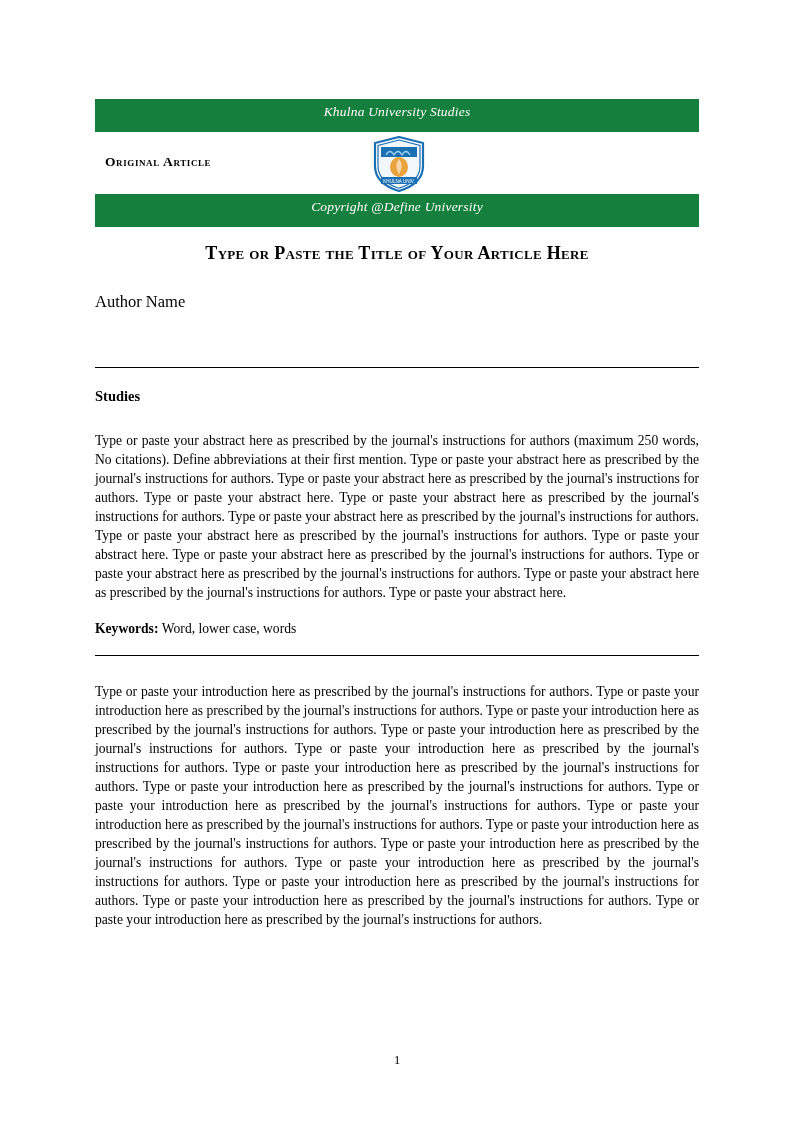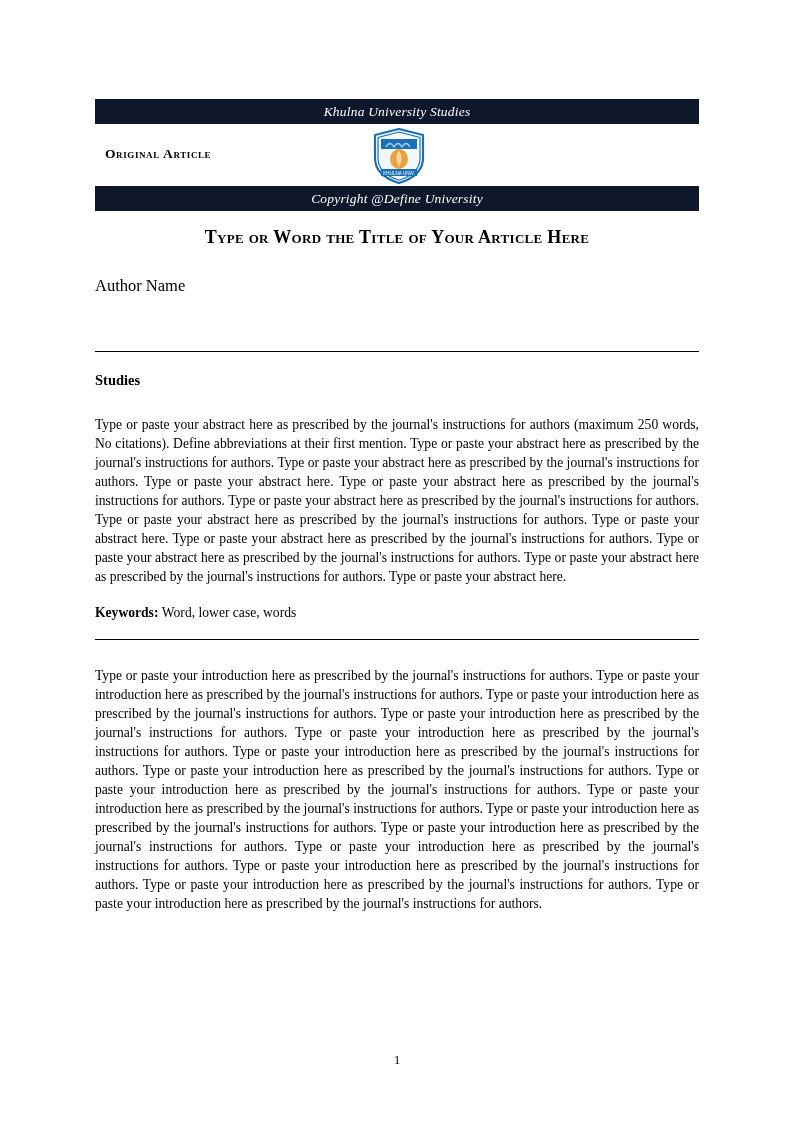--- a/index.html
+++ b/index.html
@@ -25,27 +25,27 @@
   }
   .content {
     position: absolute;
     left: 95px;
     top: 0;
     width: 604px;
   }
 
   
   .masthead-bar {
-    background: #0f172a;
+    background: #15803d;
     color: #ffffff;
     text-align: center;
     font-style: italic;
     font-size: 13.5px;
     letter-spacing: 0.2px;
-    padding: 5px 0 4px 0;
+    padding: 5px 0 12px 0;
     font-family: "Liberation Serif", serif;
   }
   .masthead-top {
     margin-top: 99px;
   }
   .article-type-row {
     position: relative;
     height: 62px;
   }
   .article-type {
@@ -149,21 +149,21 @@
           <ellipse cx="27" cy="31" rx="9" ry="10" fill="#e8a33d"></ellipse>
           <path d="M27 23 c2.5 3 3 6 2.5 9 c-0.6 3.4 -2.5 5.5 -2.5 7.5 c0 -2 -1.9 -4.1 -2.5 -7.5 c-0.5 -3 0 -6 2.5 -9 z" fill="#ffffff" opacity="0.55"></path>
           <rect x="9" y="41" width="36" height="7" fill="#1b6fb3"></rect>
           <text x="27" y="46.6" font-family="Liberation Sans, sans-serif" font-size="4.6" fill="#ffffff" text-anchor="middle">KHULNA UNIV.</text>
         </svg>
       </div>
     </div>
 
     <div class="masthead-bar copyright-bar">Copyright @Define University</div>
 
-    <div class="title">Type or Word the Title of Your Article Here</div>
+    <div class="title">Type or Paste the Title of Your Article Here</div>
 
     <div class="author">Author Name</div>
 
     <hr class="rule rule-top">
 
     <div class="section-head">Studies</div>
     <div class="body-text">Type or paste your abstract here as prescribed by the journal's instructions for authors (maximum 250 words, No citations). Define abbreviations at their first mention. Type or paste your abstract here as prescribed by the journal's instructions for authors. Type or paste your abstract here as prescribed by the journal's instructions for authors. Type or paste your abstract here. Type or paste your abstract here as prescribed by the journal's instructions for authors. Type or paste your abstract here as prescribed by the journal's instructions for authors. Type or paste your abstract here as prescribed by the journal's instructions for authors. Type or paste your abstract here. Type or paste your abstract here as prescribed by the journal's instructions for authors. Type or paste your abstract here as prescribed by the journal's instructions for authors. Type or paste your abstract here as prescribed by the journal's instructions for authors. Type or paste your abstract here.</div>
 
     <div class="keywords">
       <b>Keywords: </b>

